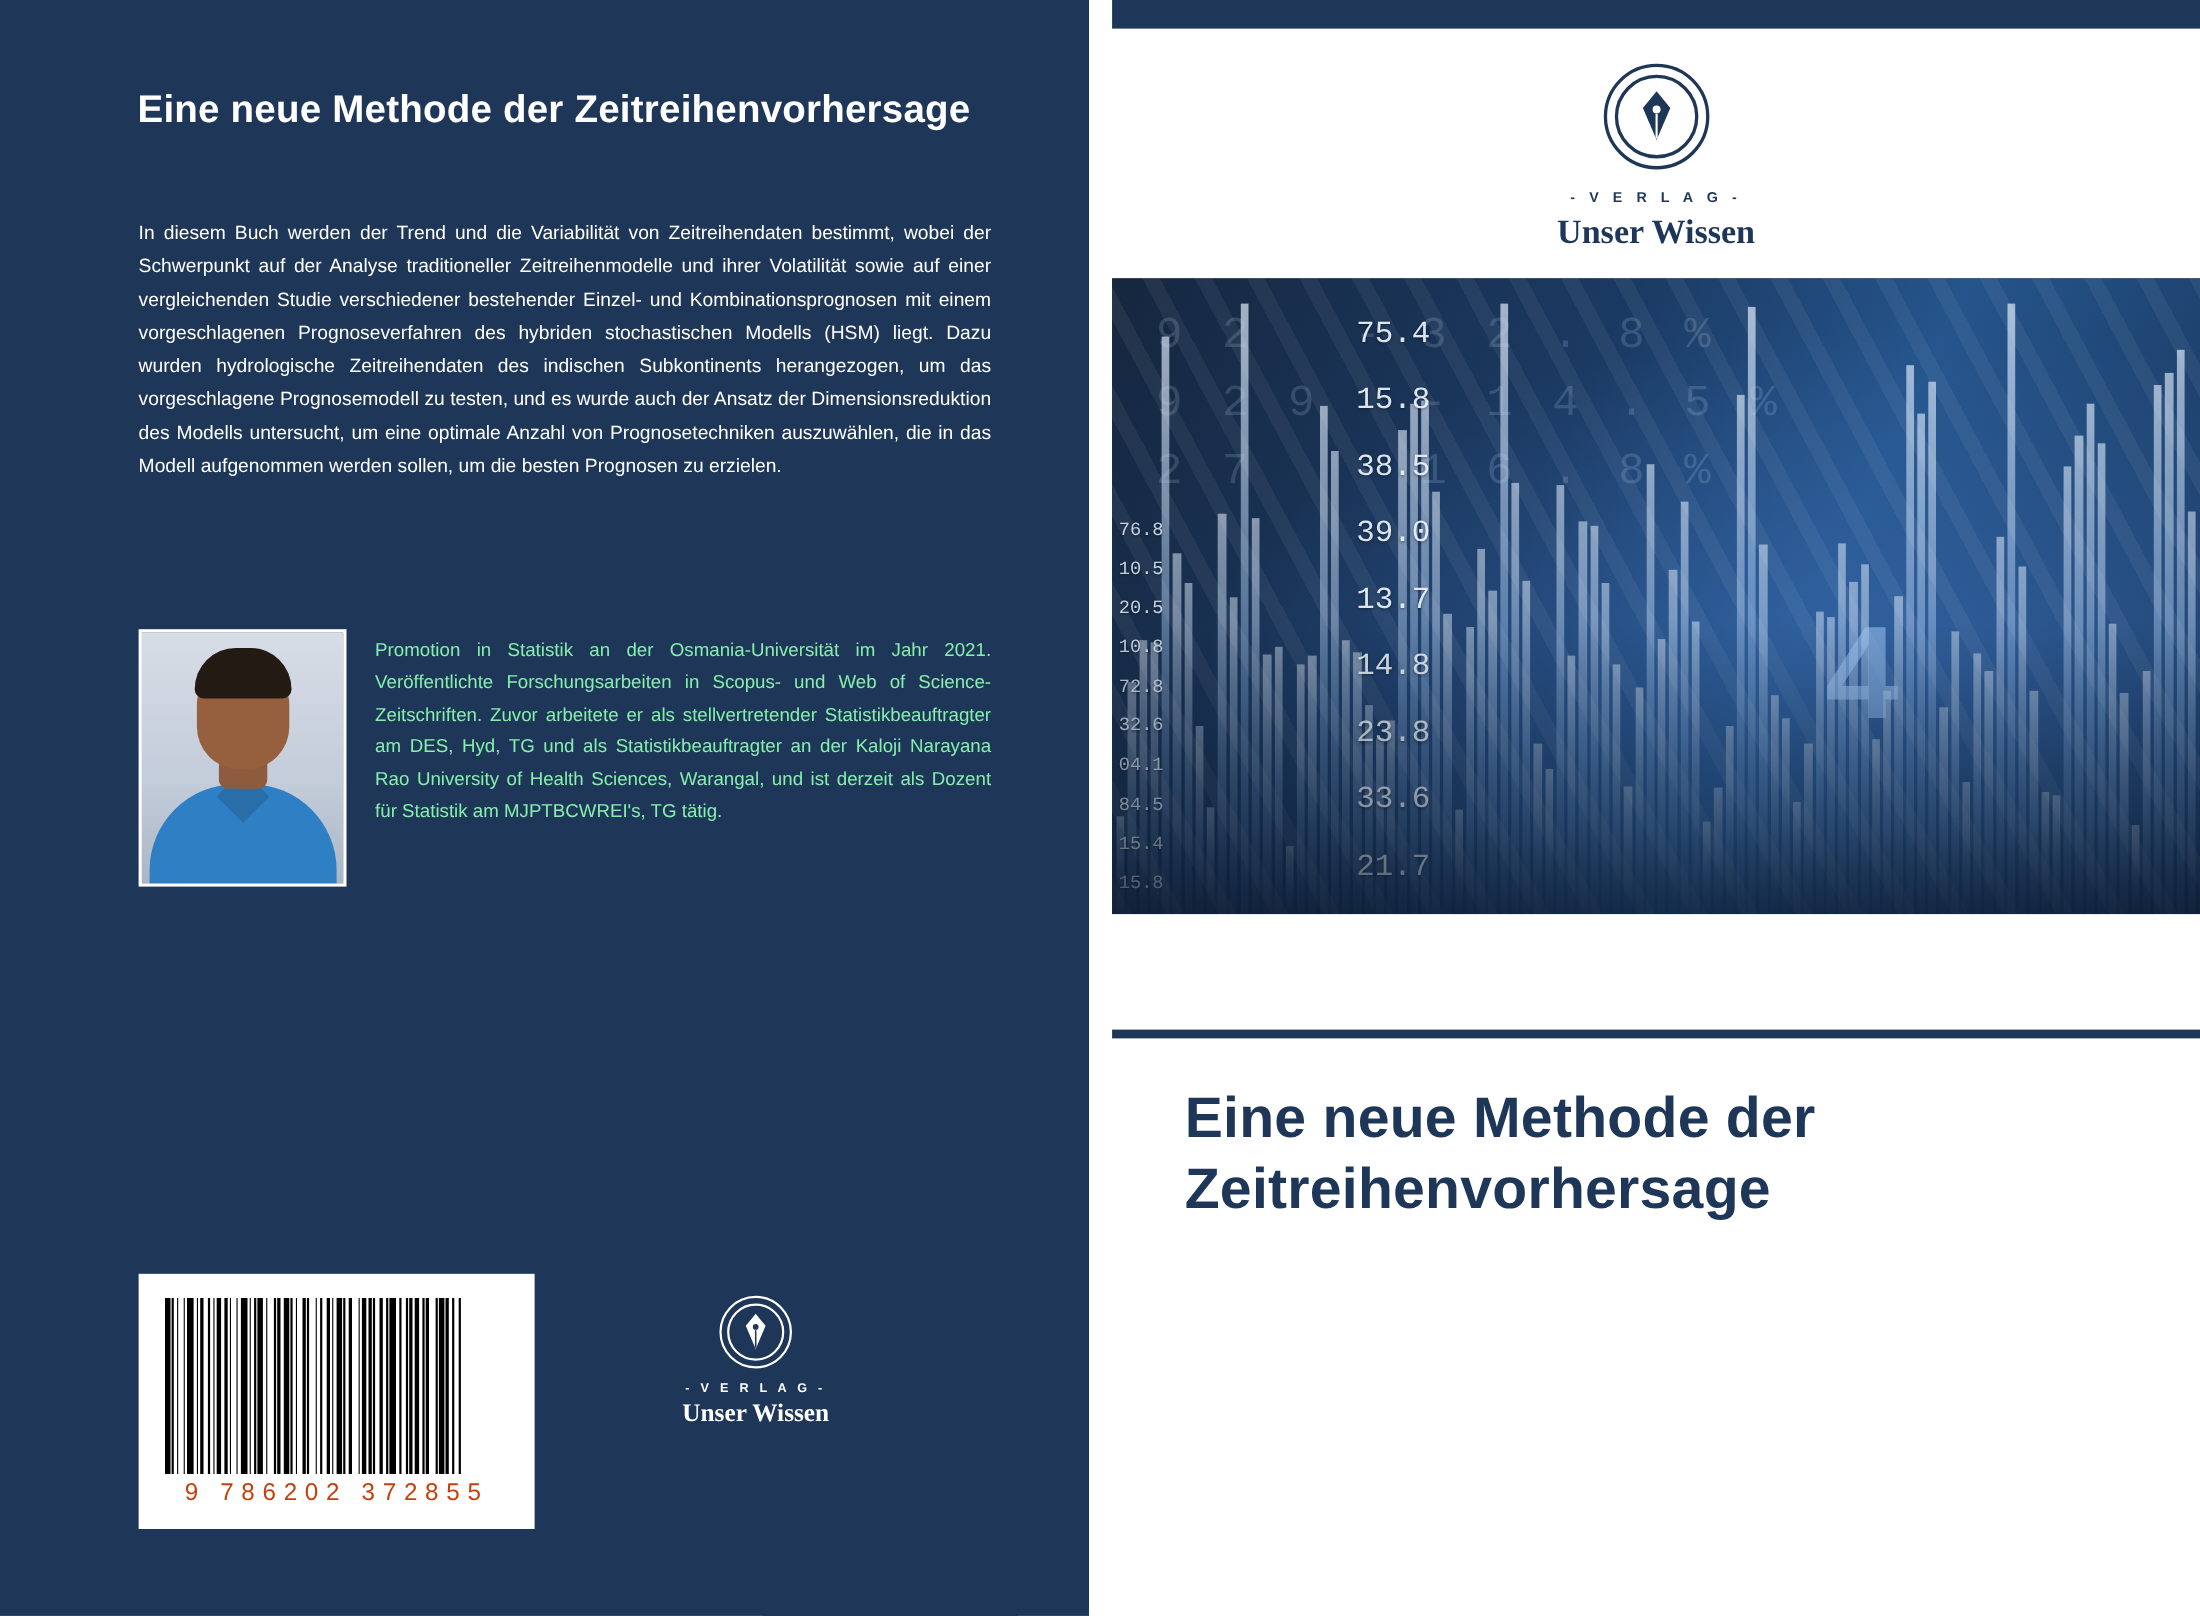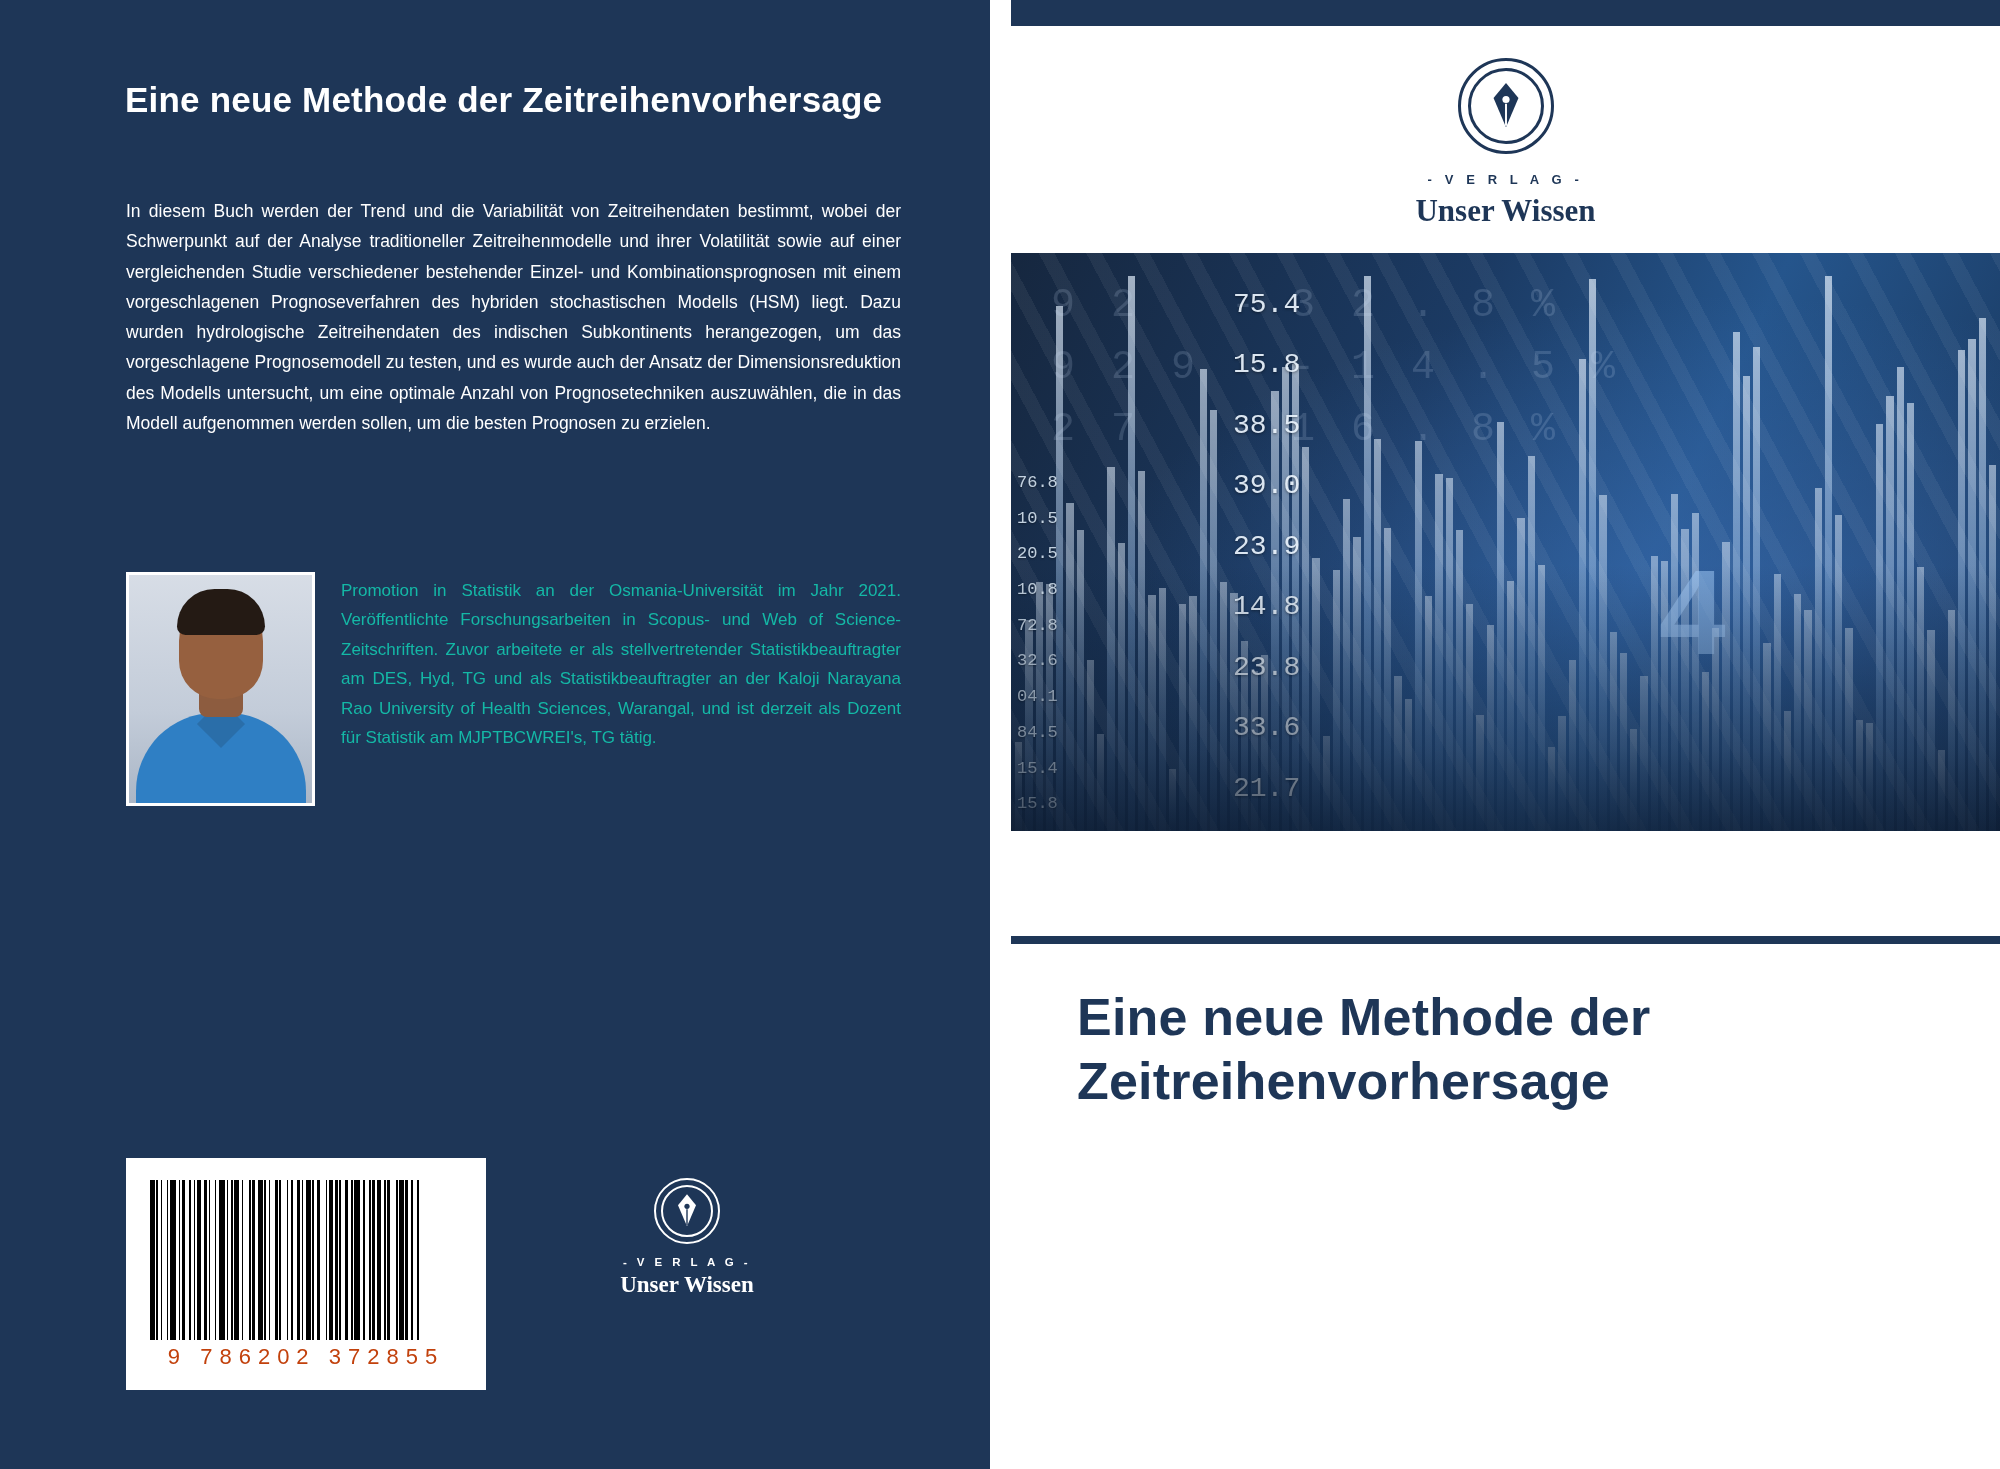--- a/index.html
+++ b/index.html
@@ -105,21 +105,21 @@
   }
   .ph-hair {
     position: absolute;
     left: 50%; bottom: 168px;
     transform: translateX(-50%);
     width: 88px; height: 46px;
     background: #241a14;
     border-radius: 44px 44px 10px 10px;
   }
   .author-bio {
-    color: #14b8a6;
+    color: #86efac;
     font-size: 17px;
     line-height: 1.73;
     text-align: justify;
     padding-top: 4px;
   }
 
   
   .barcode-box {
     position: absolute;
     left: 126px;
@@ -636,21 +636,21 @@
         </div>
       <div class="hero-diag"></div>
       <div class="hero-ghost">9 2   - 3 2 . 8 %
 9 2 9   - 1 4 . 5 %
 2 7   - 1 6 . 8 %</div>
       <div class="hero-nums" id="hero-nums">
           <div>75.4</div>
           <div>15.8</div>
           <div>38.5</div>
           <div>39.0</div>
-          <div>23.9</div>
+          <div>13.7</div>
           <div>14.8</div>
           <div>23.8</div>
           <div>33.6</div>
           <div>21.7</div>
         </div>
       <div class="hero-nums-left" id="hero-nums-left">
           <div>76.8</div>
           <div>10.5</div>
           <div>20.5</div>
           <div>10.8</div>

